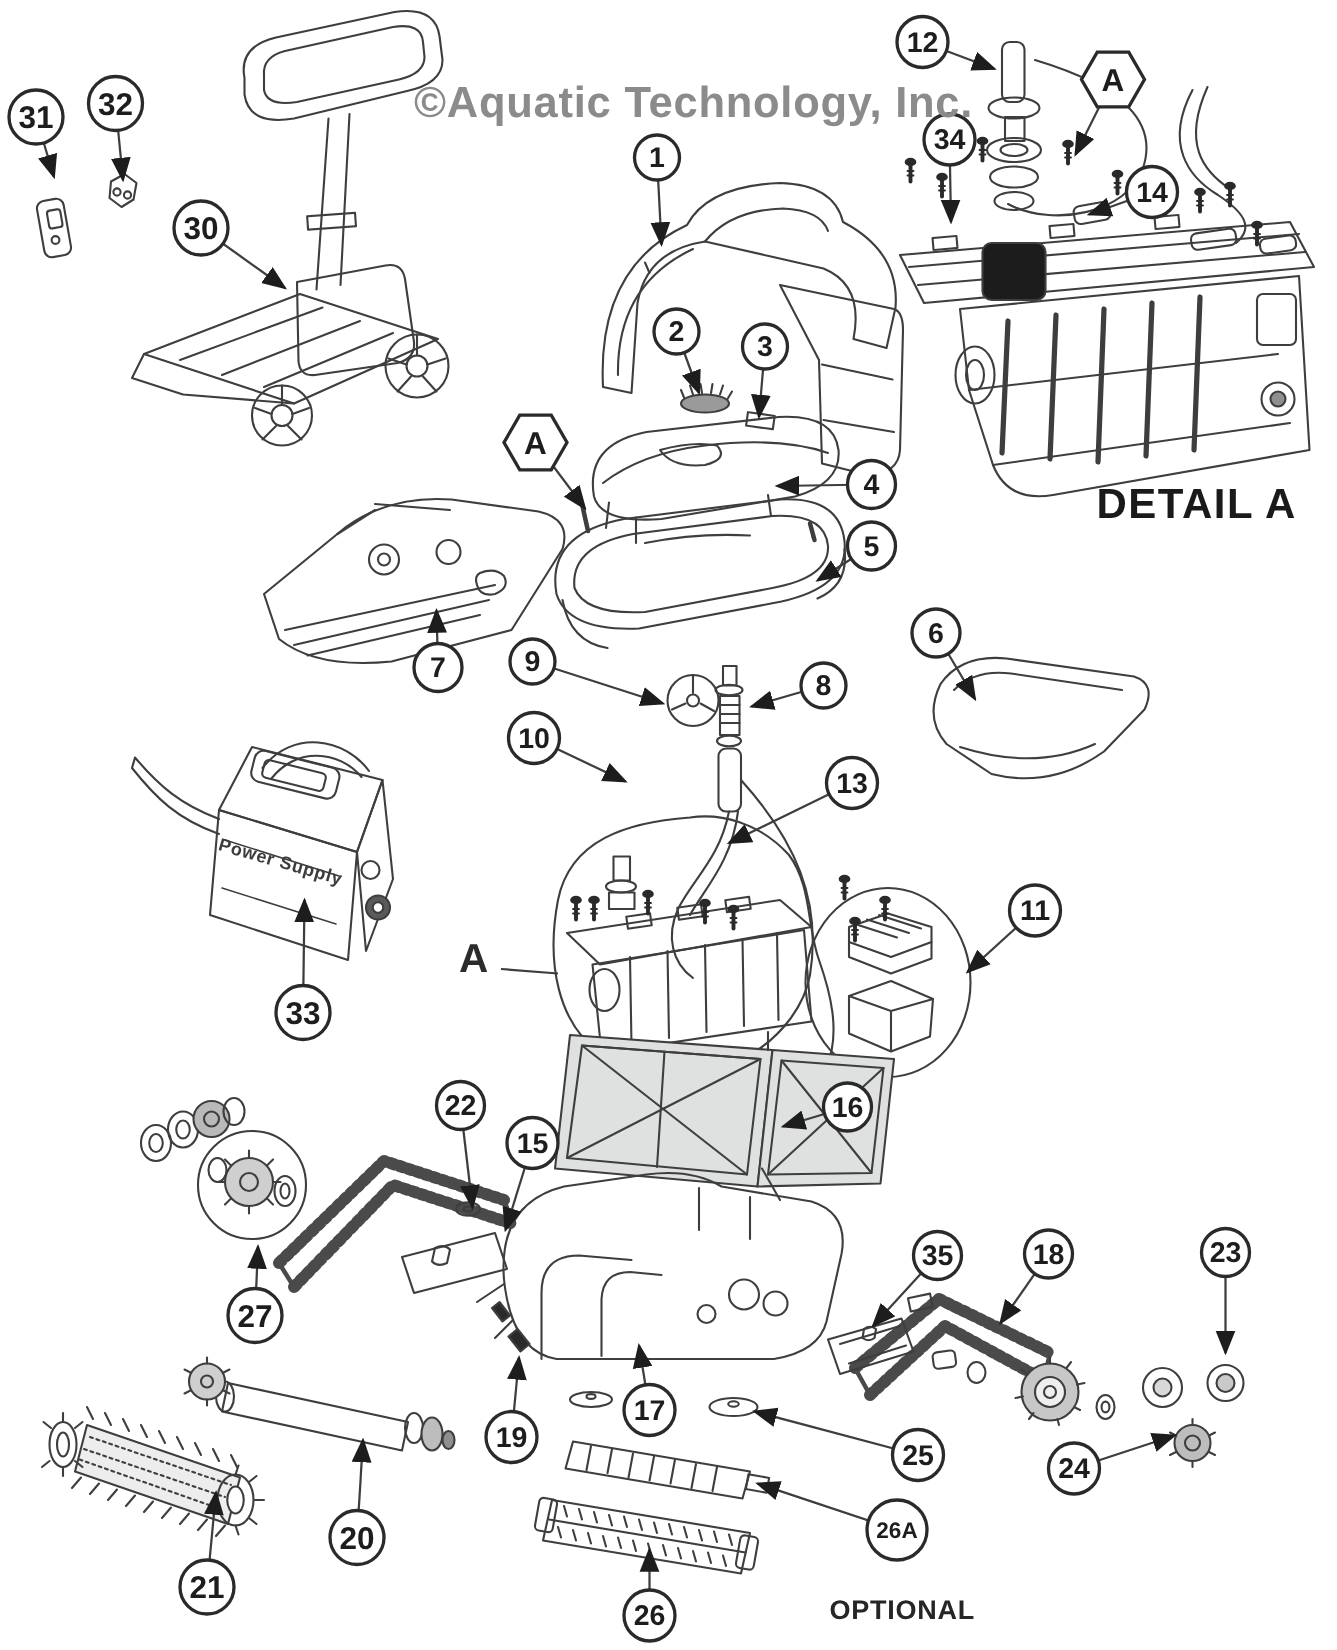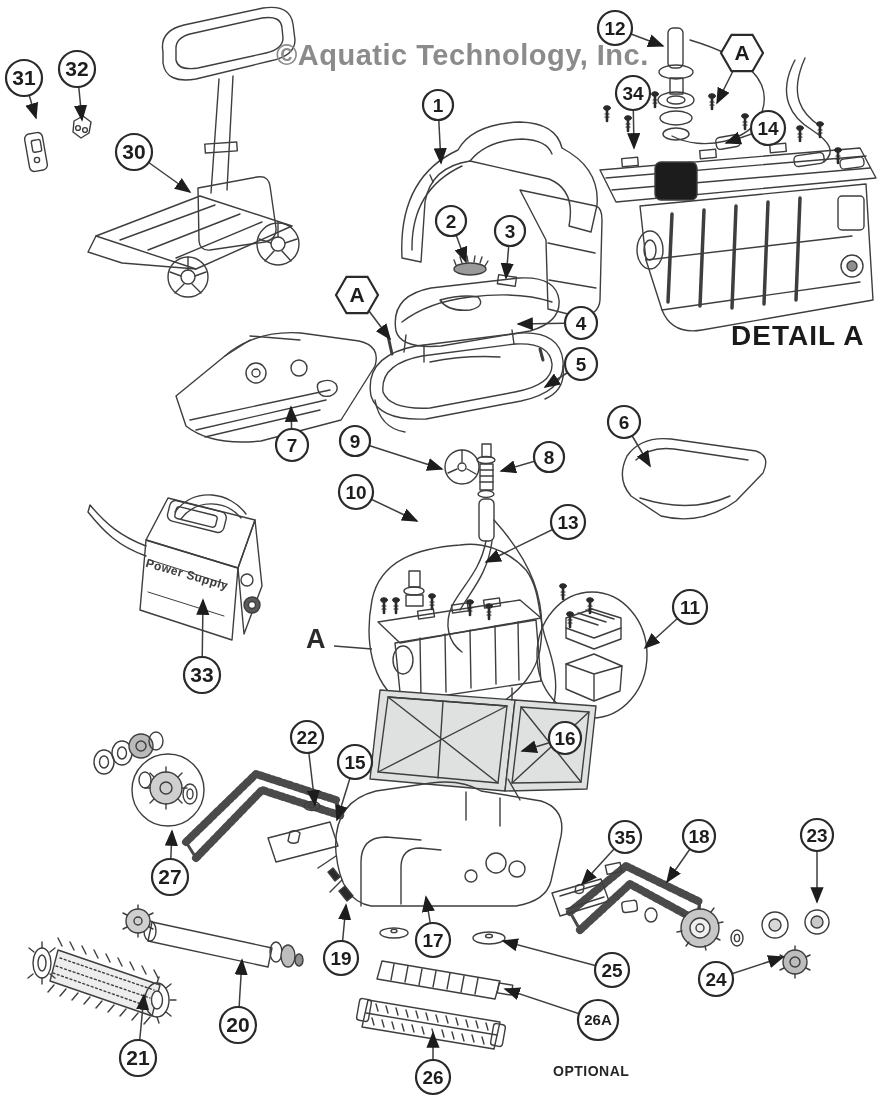--- a/index.html
+++ b/index.html
@@ -1,23 +1,23 @@
 <!DOCTYPE html>
 <html><head>
 <meta charset="utf-8">
 <style>
   html,body{margin:0;padding:0;background:#fff;}
   #canvas{position:relative;width:891px;height:1100px;background:#fff;overflow:hidden;
           font-family:"Liberation Sans",sans-serif;}
   #sketch,#overlay{position:absolute;left:0;top:0;z-index:1;}
   #overlay{z-index:3;}
   .txt{position:absolute;z-index:4;white-space:nowrap;}
-  #watermark{left:276px;top:39px;font-size:29px;font-weight:bold;color:#8b8b8b;letter-spacing:.5px;}
+  #watermark{left:276px;top:53px;font-size:29px;font-weight:bold;color:#8b8b8b;letter-spacing:.5px;}
   #detail-a-label{left:731px;top:320px;font-size:28px;font-weight:bold;color:#1a1a1a;letter-spacing:1px;}
-  #optional-label{left:553px;top:1063px;font-size:14px;font-weight:bold;color:#262626;letter-spacing:.5px;}
+  #optional-label{left:553px;top:1063px;font-size:18px;font-weight:bold;color:#262626;letter-spacing:.5px;}
   #section-a-label{left:306px;top:624px;font-size:27px;font-weight:bold;color:#2b2b2b;}
   #power-supply-label{left:148px;top:556px;font-size:12px;font-weight:bold;color:#3c3c3c;
        transform:rotate(16deg);transform-origin:left top;letter-spacing:.5px;z-index:2;}
   svg{display:block;}
 </style>
 </head>
 <body>
 
 <div id="canvas">
 

